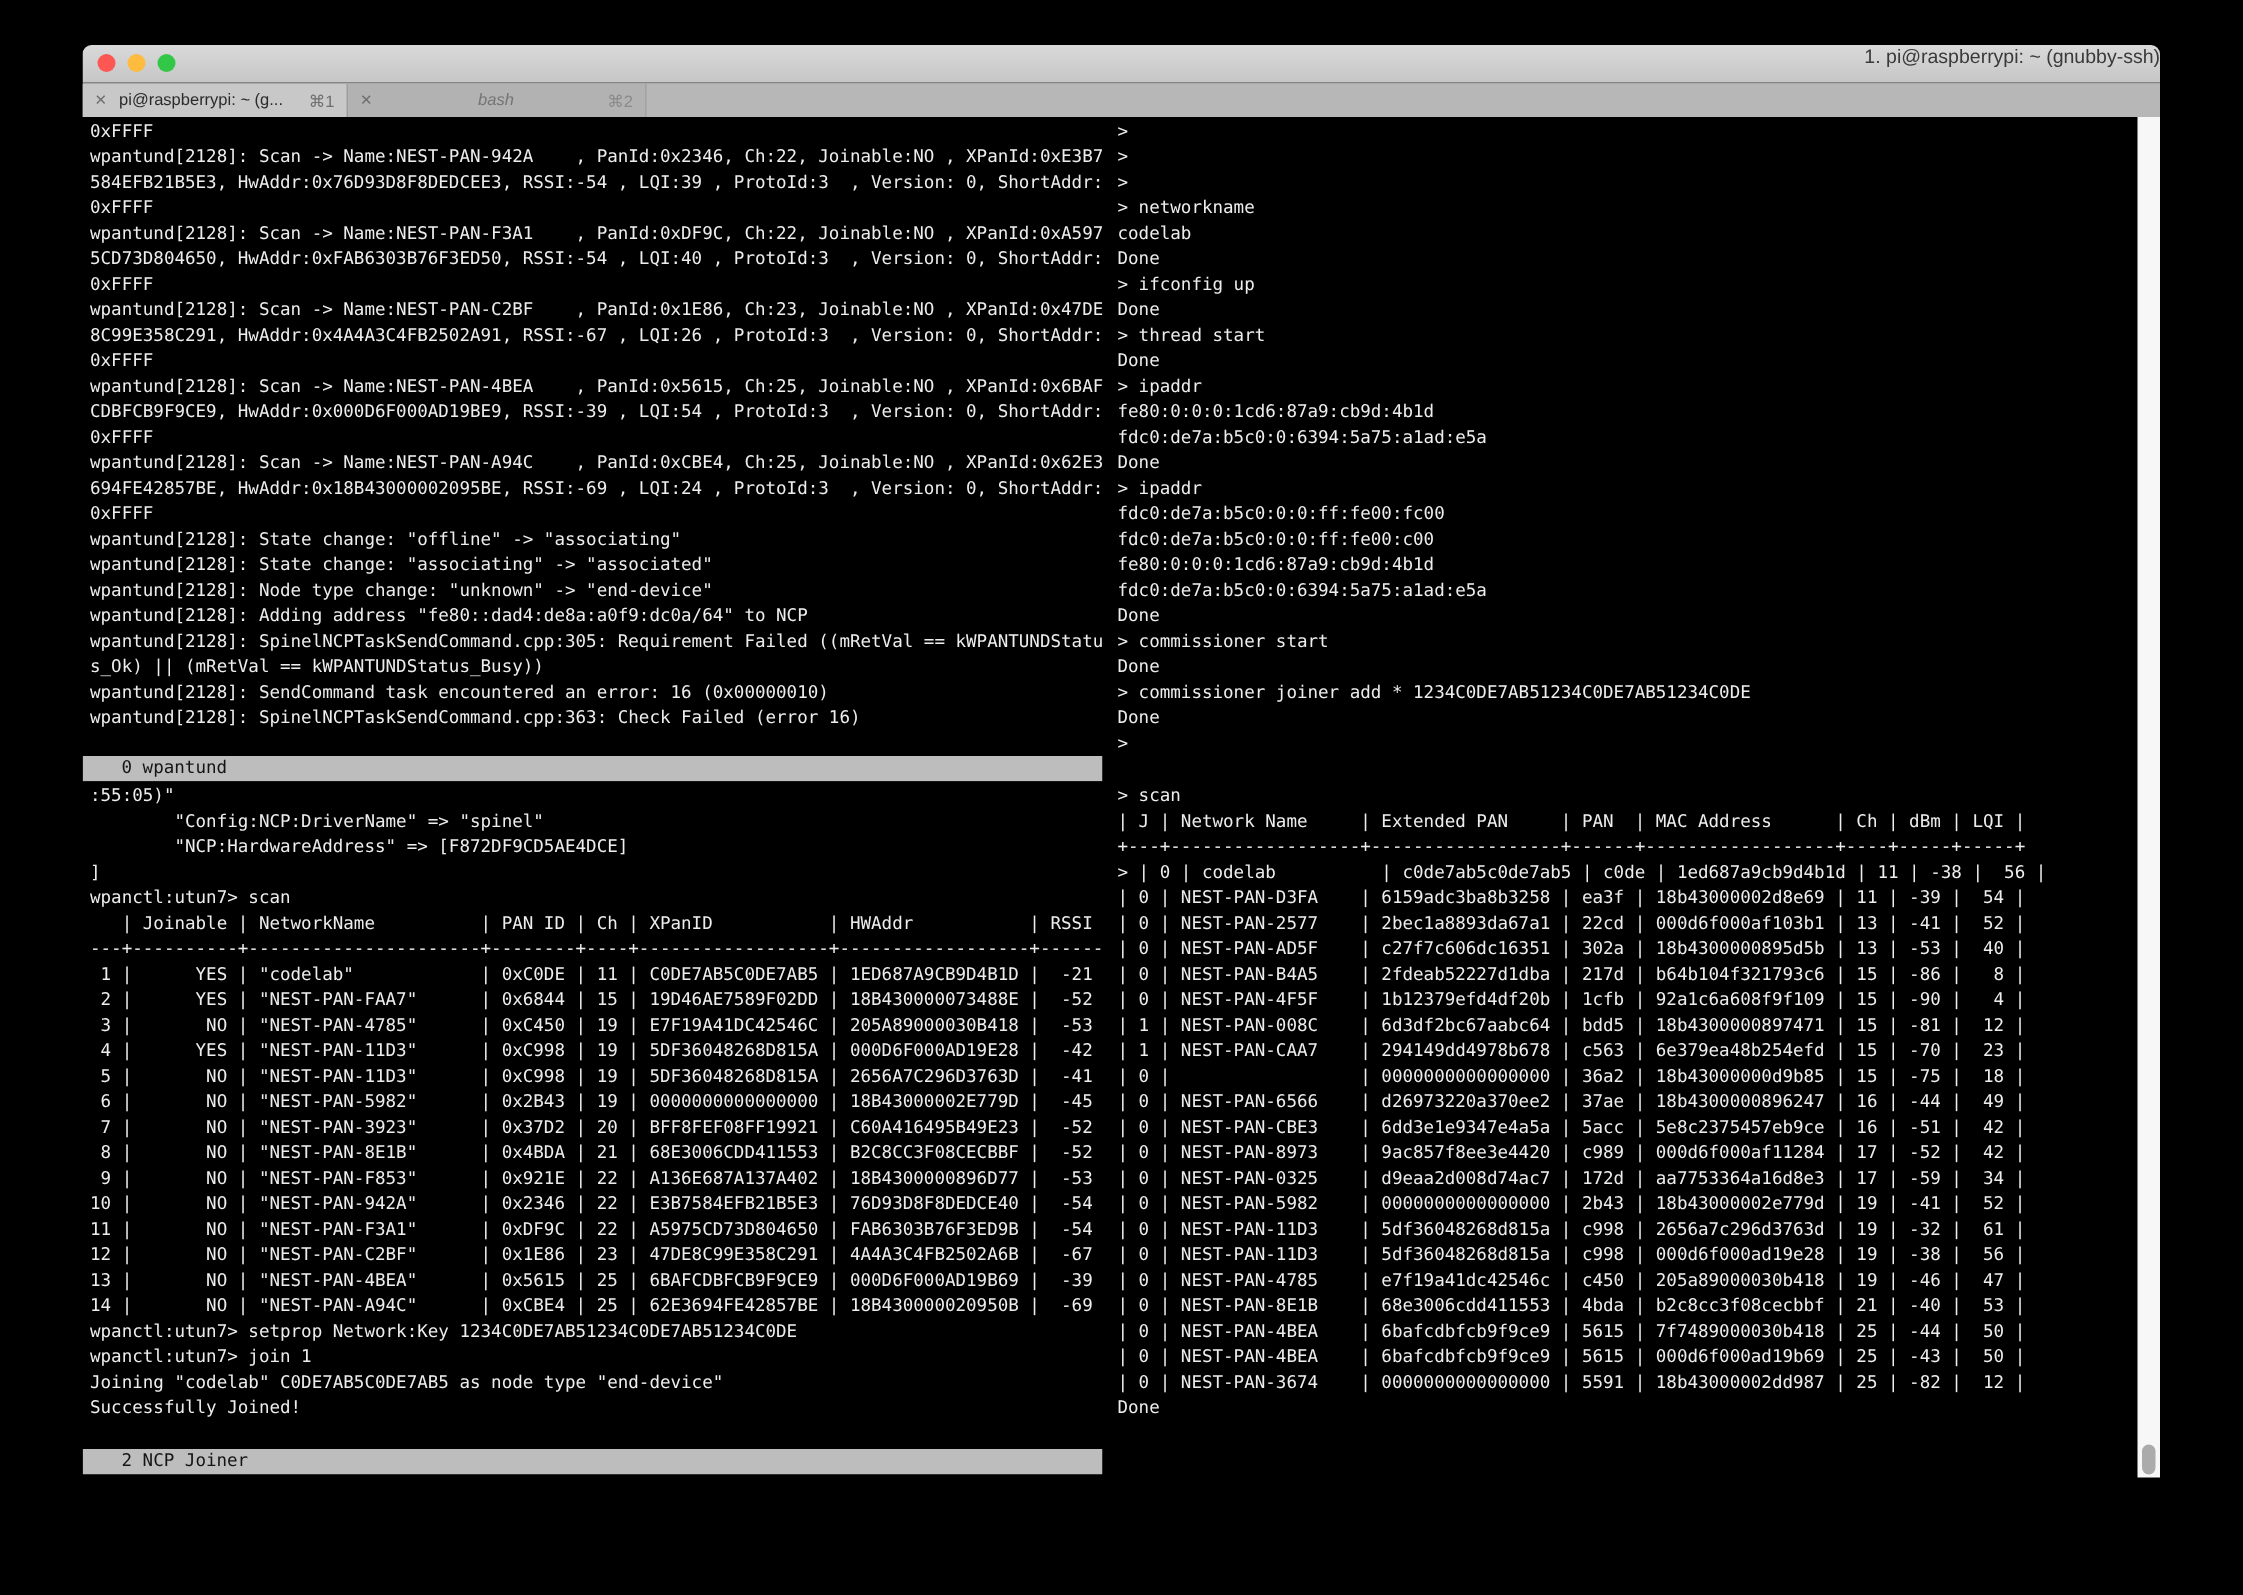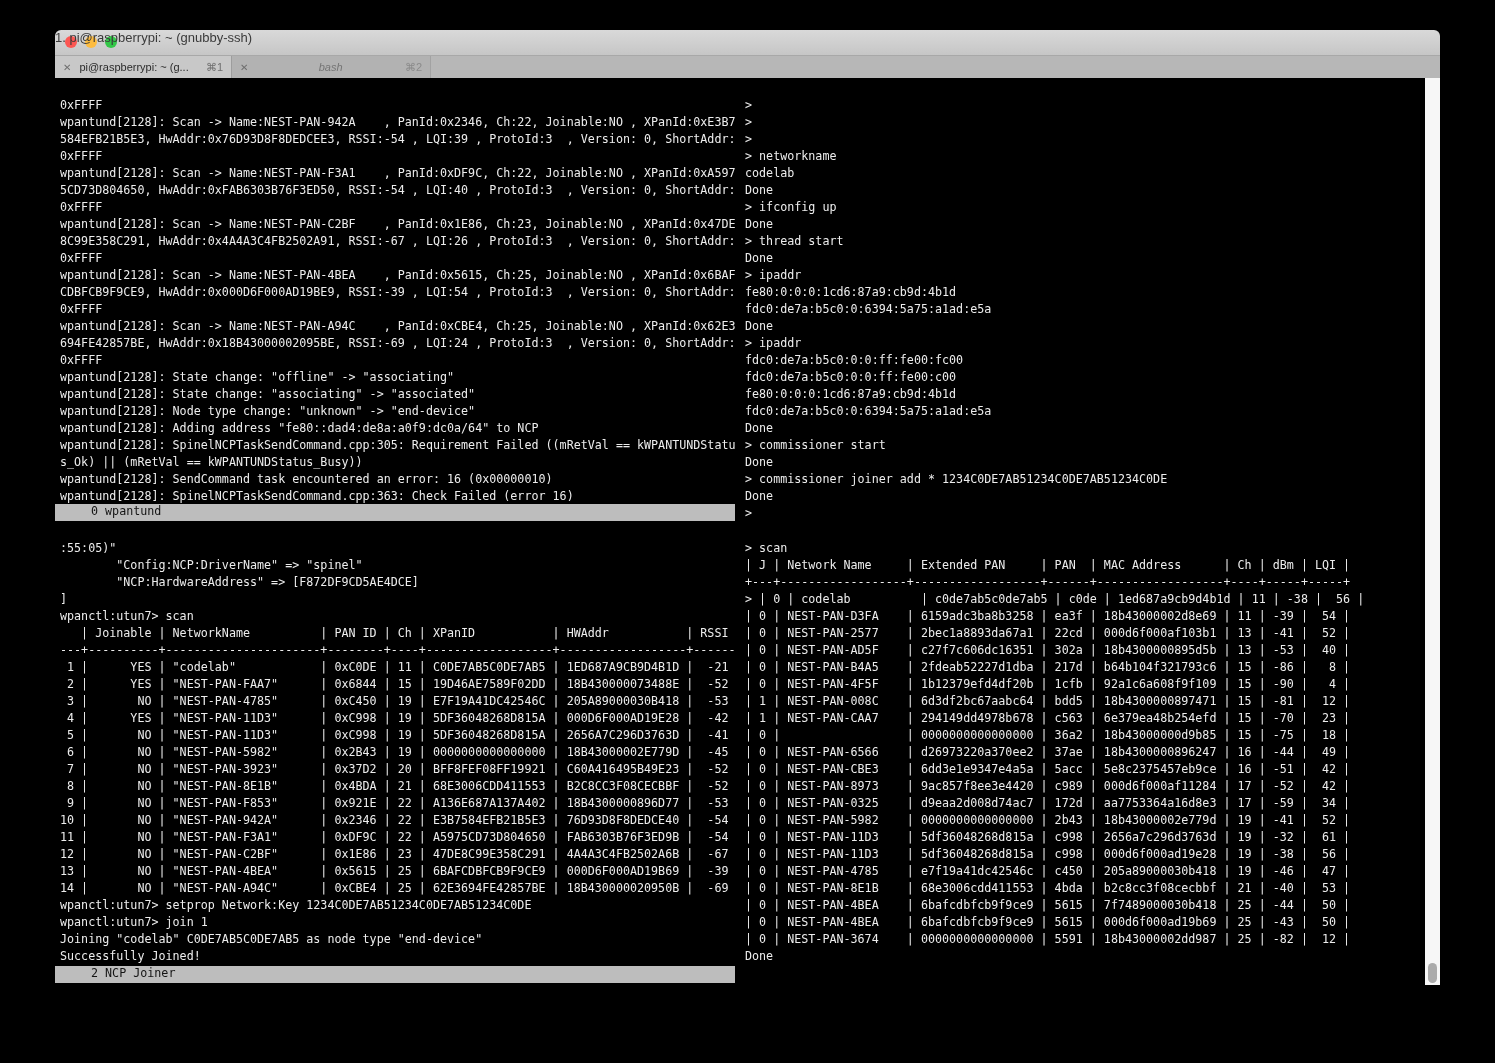--- a/index.html
+++ b/index.html
@@ -1,20 +1,20 @@
 <!DOCTYPE html>
 <html style="--traffic-red: #fc5753; --traffic-yellow: #fdbc40; --traffic-green: #33c748; --terminal-bg: #000000; --terminal-fg: #ededed; --statusbar-bg: #bdbdbd; --statusbar-fg: #141414;"><head>
 <meta charset="utf-8">
 <style>
   html,body{margin:0;padding:0;background:#000;width:1495px;height:1063px;overflow:hidden;}
   .screen{position:relative;width:1495px;height:1063px;background:#000;}
   .window{position:absolute;left:55px;top:30px;width:1385px;height:961px;border-radius:6px 6px 5px 5px;overflow:hidden;background:#000;}
   
   .titlebar{position:relative;height:25px;background:linear-gradient(#d9d9d9,#c6c6c6);border-bottom:1px solid #a8a8a8;}
-  .win-title{position:absolute;left:0;right:0;top:0;height:42px;line-height:25px;text-align:left;
+  .win-title{position:absolute;left:0;right:0;top:0;height:42px;line-height:25px;text-align:right;
     font:13px "Liberation Sans",sans-serif;color:#3a3a3a;}
   .traffic-lights{position:absolute;left:10px;top:6px;display:flex;gap:8px;}
   .tl{width:12px;height:12px;border-radius:50%;display:inline-block;}
   .tl-red{background:var(--traffic-red);}
   .tl-yellow{background:var(--traffic-yellow);}
   .tl-green{background:var(--traffic-green);}
   
   .tabbar{display:flex;height:22px;background:#b7b7b7;}
   .tab{display:flex;align-items:center;padding:0 8px;font:11px "Liberation Sans",sans-serif;box-sizing:border-box;}
   .tab-active{width:177px;background:#c8c8c8;color:#2b2b2b;border-right:1px solid #9d9d9d;}
@@ -24,27 +24,27 @@
   .tab-inactive .tab-label{flex:1;text-align:center;font-style:italic;}
   .tab-shortcut{margin-left:auto;color:#6e6e6e;}
   .tab-inactive .tab-shortcut{color:#8a8a8a;margin-left:0;}
   
   .term{position:absolute;left:0;top:48px;width:1385px;height:913px;background:var(--terminal-bg);}
   .pane{position:absolute;overflow:hidden;background:var(--terminal-bg);}
   .pane-tl{left:0;top:0;width:680px;height:443px;}
   .pane-tr{left:688px;top:0;width:682px;height:443px;}
   .pane-bl{left:0;top:443px;width:680px;height:462px;}
   .pane-br{left:688px;top:443px;width:682px;height:572px;}
-  .ptext{margin:0;padding:19px 0 0 5px;font:11.7px "DejaVu Sans Mono",monospace;line-height:17px;
+  .ptext{margin:0;padding:1px 0 0 5px;font:11.7px "DejaVu Sans Mono",monospace;line-height:17px;
     color:var(--terminal-fg);white-space:pre;}
   .pane-tr .ptext,.pane-br .ptext{padding-left:2px;}
   .promptline{padding-left:5px;font:11.7px "DejaVu Sans Mono",monospace;line-height:17px;color:var(--terminal-fg);white-space:pre;}
   .cursor{display:inline-block;width:7px;height:13px;background:#dcdcdc;vertical-align:-2px;}
   .pstatus{position:absolute;left:0;right:0;bottom:0;height:17px;line-height:17px;background:var(--statusbar-bg);
-    color:var(--statusbar-fg);font:11.7px "DejaVu Sans Mono",monospace;padding-left:36px;white-space:pre;}
+    color:var(--statusbar-fg);font:11.7px "DejaVu Sans Mono",monospace;padding-left:26px;white-space:pre;}
   
   .scrollbar{position:absolute;left:1370px;top:0;width:15px;height:907px;background:#f7f7f7;}
   .scroll-thumb{position:absolute;left:3px;top:885px;width:9px;height:20px;border-radius:5px;background:#ababab;}
 </style>
 </head>
 <body>
 
 <div class="screen">
   <div class="window">
 

